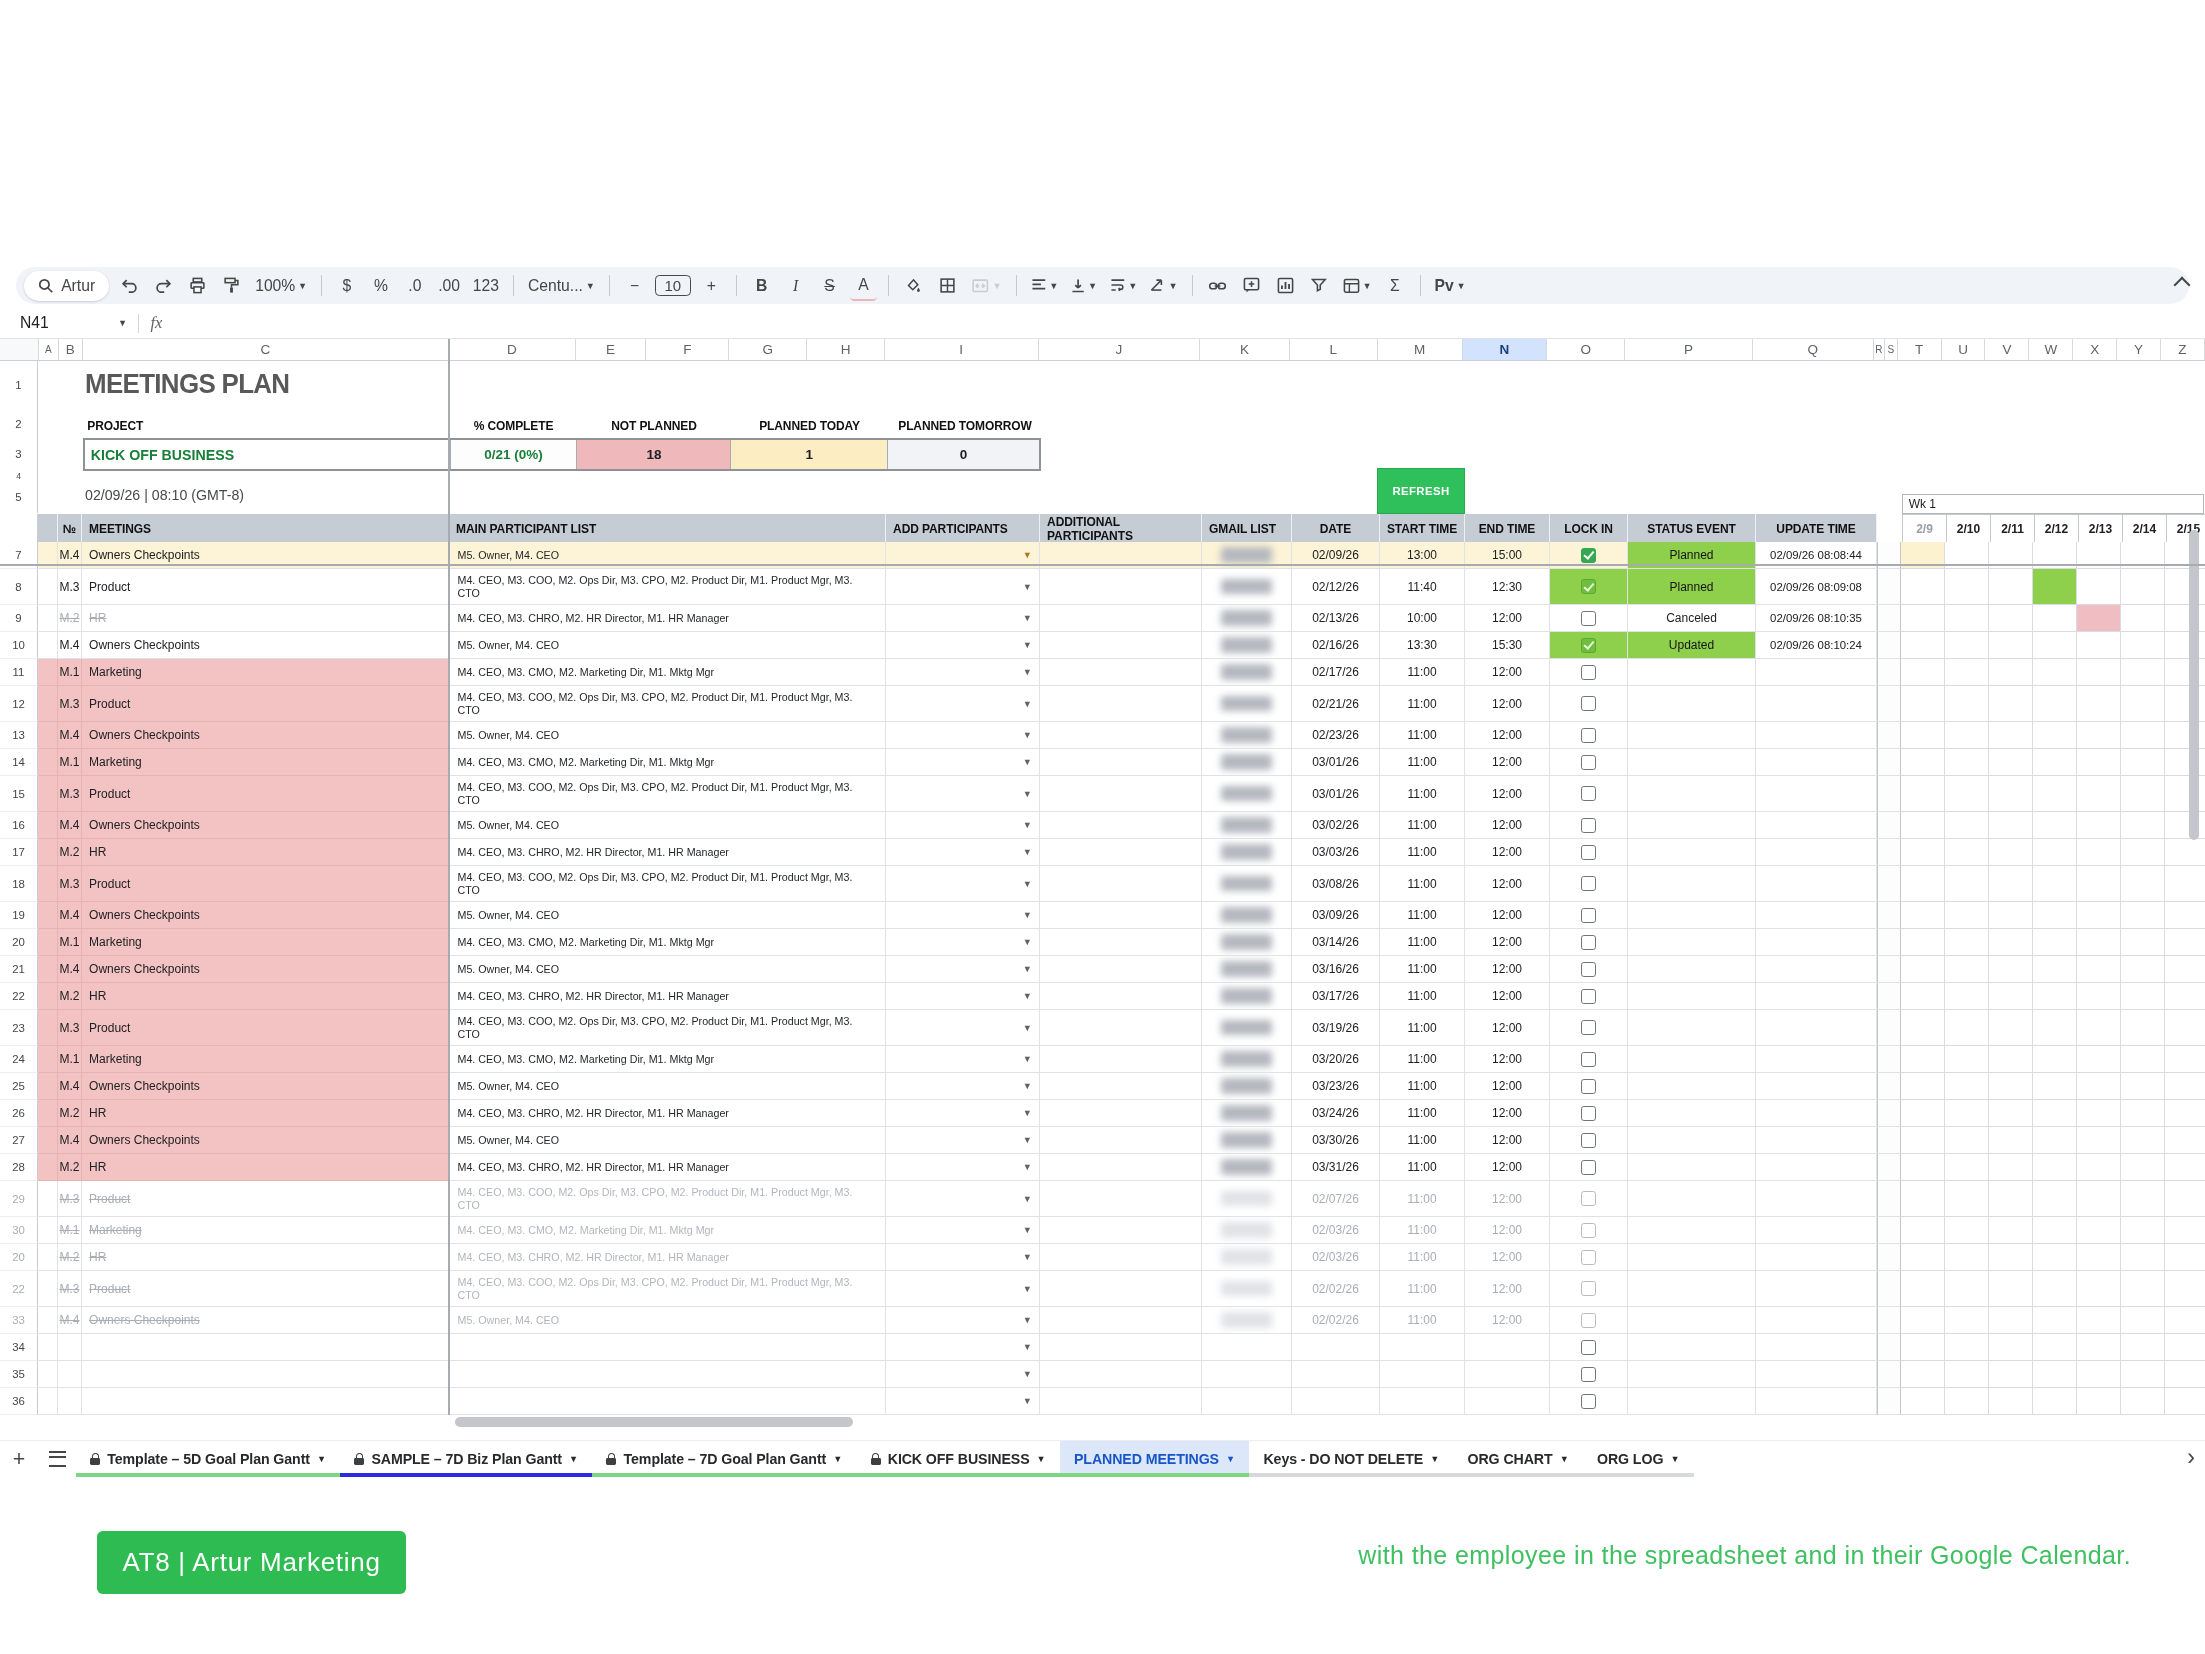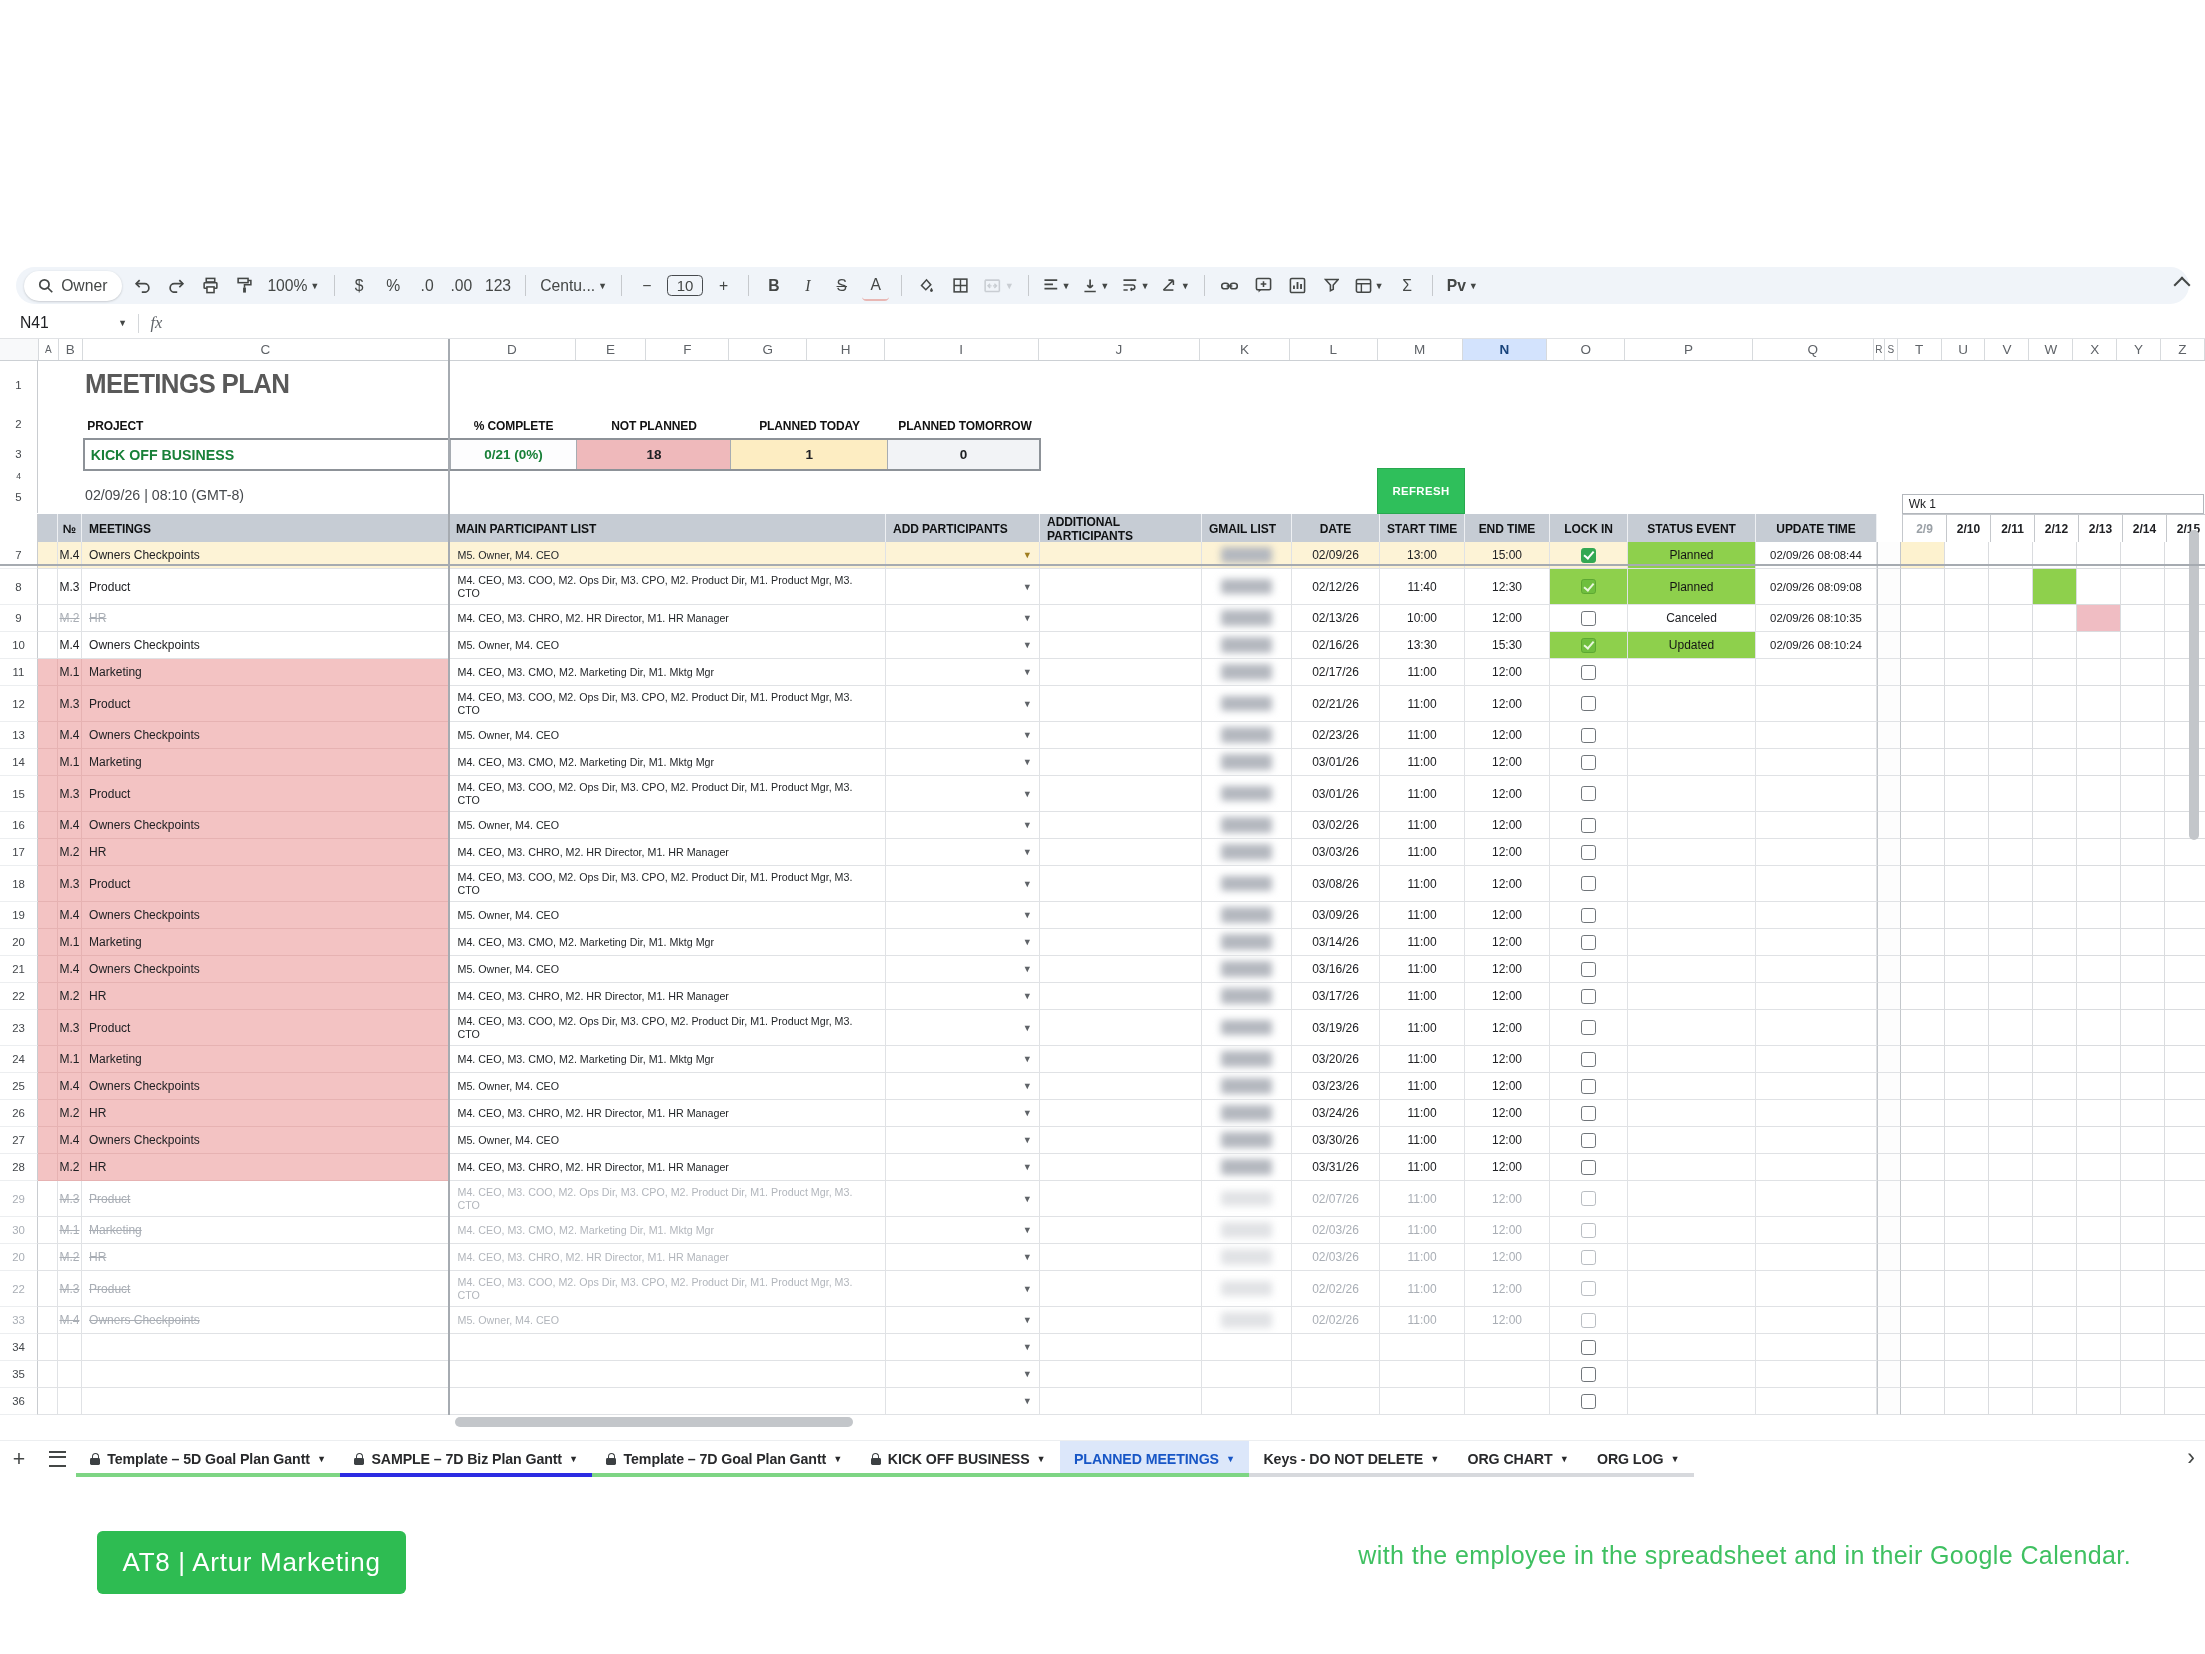--- a/index.html
+++ b/index.html
@@ -212,21 +212,21 @@
       <div class="avatar"></div>
     </div>
   </div>
 
   <div class="toolbar">
     <div class="menus-pill">
       <svg class="icon" width="15.7" height="15.7" viewBox="0 0 22 22">
           <circle cx="9" cy="9" r="6.5" fill="none" stroke="#444746" stroke-width="2.4"></circle>
           <path d="M14 14l6 6" stroke="#444746" stroke-width="2.4"></path>
         </svg>
-      <span>Owner</span>
+      <span>Artur</span>
     </div>
     <span class="tbtn">
         <svg class="icon" width="17" height="15.7" viewBox="0 0 24 22">
           <path d="M8 3 3 8l5 5" fill="none" stroke="#444746" stroke-width="2.4"></path>
           <path d="M3 8h12a6 6 0 0 1 0 12h-4" fill="none" stroke="#444746" stroke-width="2.4"></path>
         </svg>
       </span>
     <span class="tbtn">
         <svg class="icon" width="17" height="15.7" viewBox="0 0 24 22" style="transform:scaleX(-1)">
           <path d="M8 3 3 8l5 5" fill="none" stroke="#444746" stroke-width="2.4"></path>

